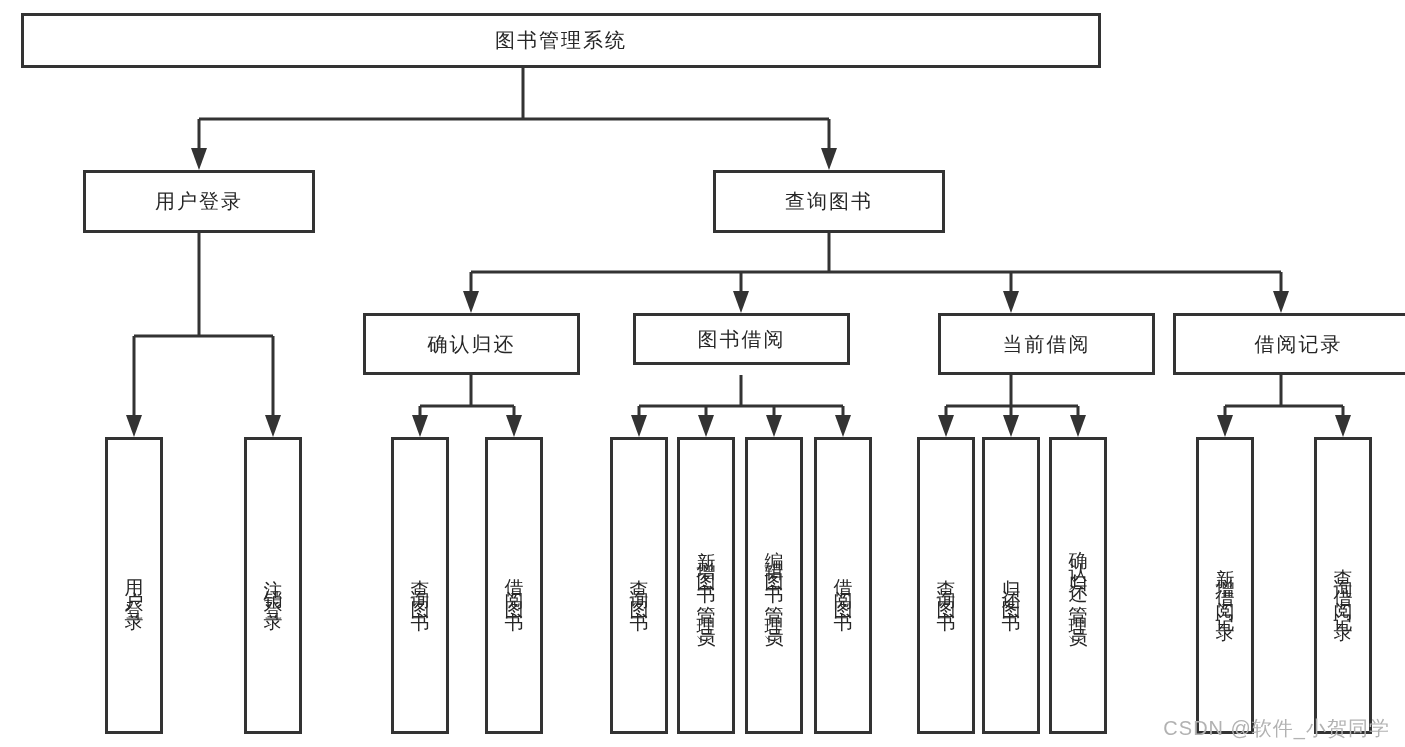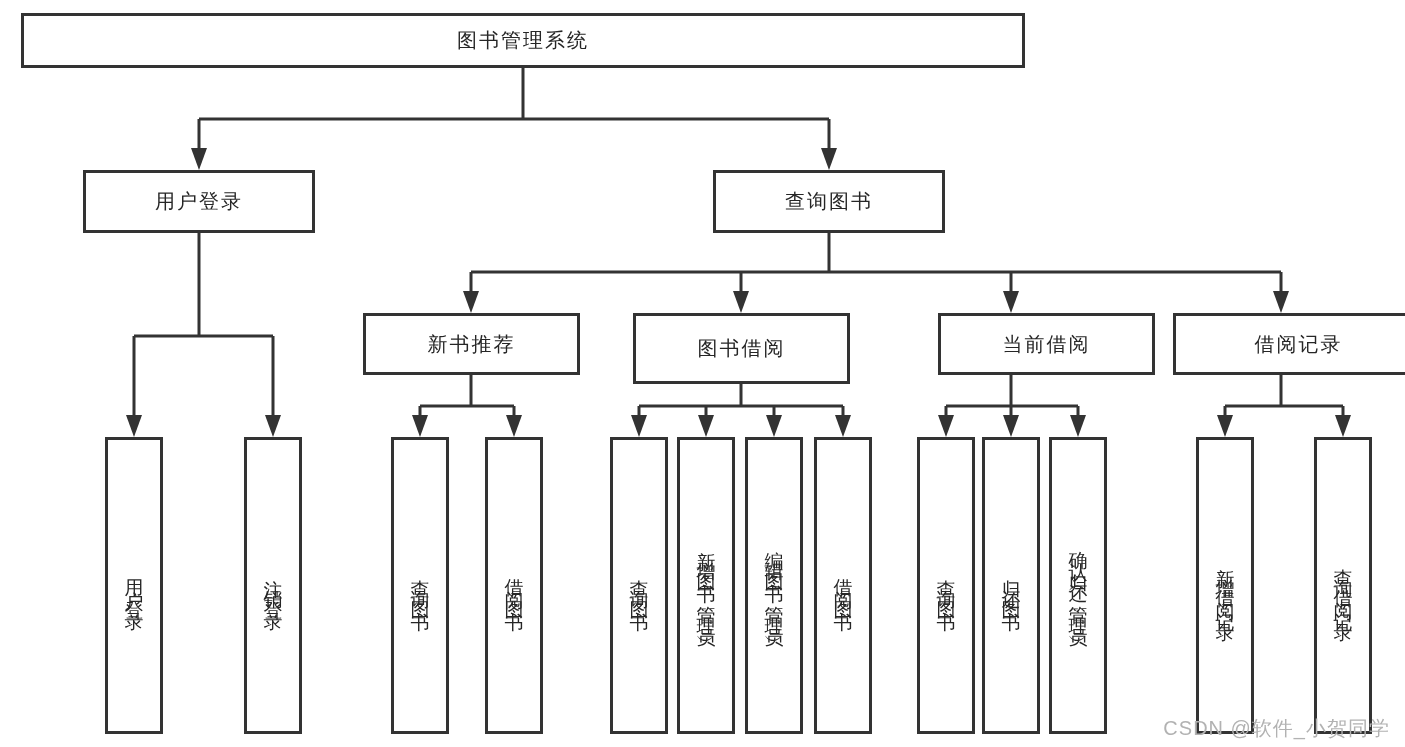--- a/index.html
+++ b/index.html
@@ -60,27 +60,27 @@
     <polygon points="835,415 851,415 843,437" fill="#333333"></polygon>
     <path d="M 1011 375 V 406 M 946 406 H 1078 M 946 406 V 419 M 1011 406 V 419 M 1078 406 V 419" fill="none" stroke="#333333" stroke-width="3"></path>
     <polygon points="938,415 954,415 946,437" fill="#333333"></polygon>
     <polygon points="1003,415 1019,415 1011,437" fill="#333333"></polygon>
     <polygon points="1070,415 1086,415 1078,437" fill="#333333"></polygon>
     <path d="M 1281 375 V 406 M 1225 406 H 1343 M 1225 406 V 419 M 1343 406 V 419" fill="none" stroke="#333333" stroke-width="3"></path>
     <polygon points="1217,415 1233,415 1225,437" fill="#333333"></polygon>
     <polygon points="1335,415 1351,415 1343,437" fill="#333333"></polygon>
   </svg>
 
-<div class="node" style="left:21px;top:13px;width:1004px;height:55px">图书管理系统</div>
+<div class="node" style="left:21px;top:13px;width:1080px;height:55px">图书管理系统</div>
 
 <div class="node" style="left:83px;top:170px;width:232px;height:63px">用户登录</div>
 <div class="node" style="left:713px;top:170px;width:232px;height:63px">查询图书</div>
 
-<div class="node" style="left:363px;top:313px;width:217px;height:62px">新书推荐</div>
-<div class="node" style="left:633px;top:313px;width:217px;height:71px">图书借阅</div>
+<div class="node" style="left:363px;top:313px;width:217px;height:62px">确认归还</div>
+<div class="node" style="left:633px;top:313px;width:217px;height:52px">图书借阅</div>
 <div class="node" style="left:938px;top:313px;width:217px;height:62px">当前借阅</div>
 <div class="node" style="left:1173px;top:313px;width:251px;height:62px">借阅记录</div>
 
 <div class="node leaf" style="left:105px;top:437px;width:58px;height:297px">用户登录</div>
 <div class="node leaf" style="left:244px;top:437px;width:58px;height:297px">注销登录</div>
 
 <div class="node leaf" style="left:391px;top:437px;width:58px;height:297px">查询图书</div>
 <div class="node leaf" style="left:485px;top:437px;width:58px;height:297px">借阅图书</div>
 
 <div class="node leaf" style="left:610px;top:437px;width:58px;height:297px">查询图书</div>

